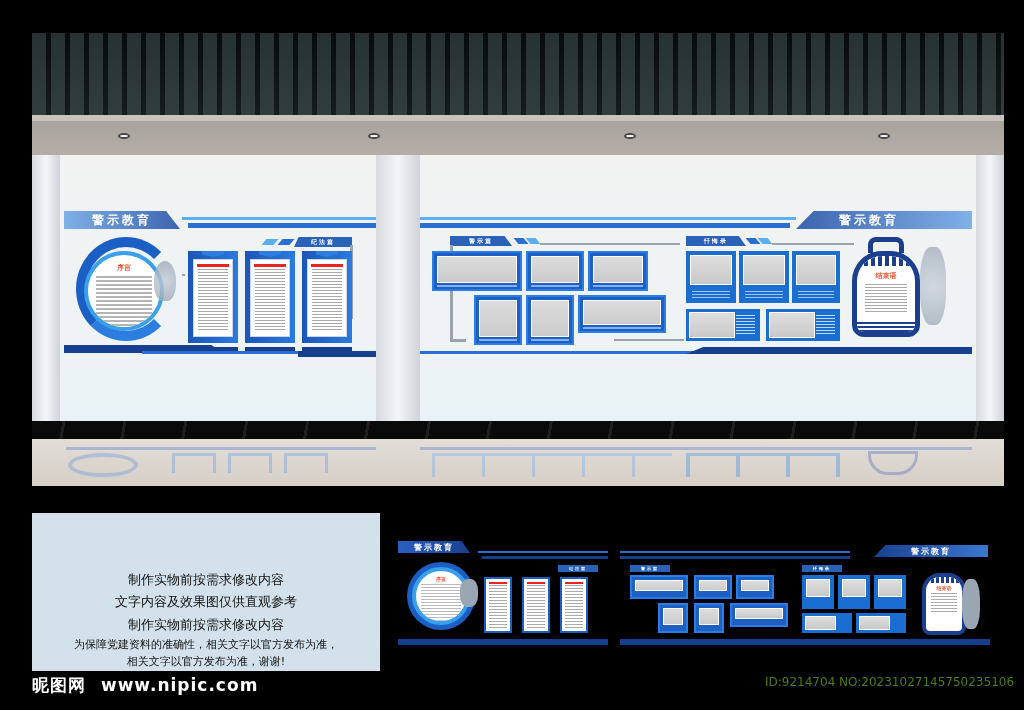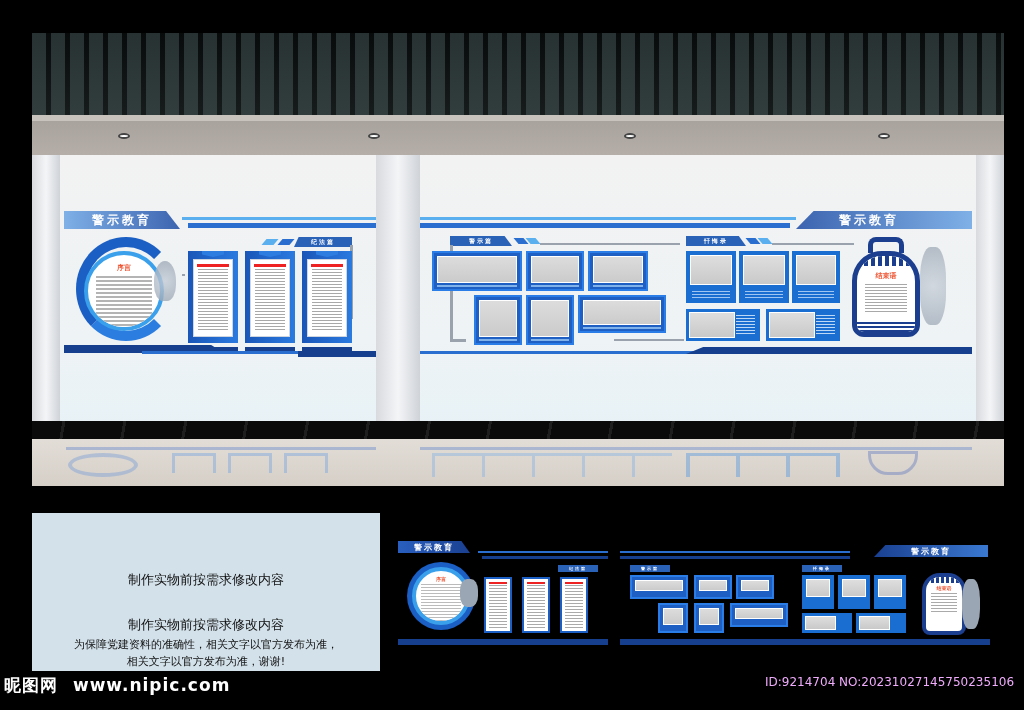--- a/index.html
+++ b/index.html
@@ -44,22 +44,22 @@
   .card-v .img { position: absolute; left: 4px; top: 4px; right: 4px; height: 30px; background: linear-gradient(180deg,#dedede,#c9c9c9); border: 1px solid #fff; }
   .card-v .txt { position: absolute; left: 6px; right: 6px; bottom: 4px; height: 8px; background: repeating-linear-gradient(180deg, #9fc6f2 0 1px, transparent 1px 3px); }
   .card-h { position: absolute; background: #1a6ed2; }
   .card-h .img { position: absolute; left: 3px; top: 3px; width: 62%; bottom: 3px; background: linear-gradient(180deg,#dedede,#c9c9c9); border: 1px solid #fff; }
   .card-h .txt { position: absolute; right: 5px; width: 26%; top: 6px; bottom: 6px; background: repeating-linear-gradient(180deg, #bcd8f6 0 1px, transparent 1px 3px); }
 
   
   #info-panel { position: absolute; left: 32px; top: 513px; width: 348px; height: 158px; background: #d3e1ea; }
   #info-title { position: absolute; left: 0; width: 348px; top: 20px; text-align: center; font-size: 25px; color: #111; letter-spacing: 1px; }
   .info-line { position: absolute; left: 0; width: 348px; text-align: center; color: #111; }
-  #watermark { position: absolute; left: 4px; top: 674px; color: #fff; font-weight: bold; font-size: 17px; letter-spacing: 1px; }
-  #image-id { position: absolute; left: 765px; top: 675px; color: #f0abfc; font-size: 12px; }
+  #watermark { position: absolute; left: 32px; top: 674px; color: #fff; font-weight: bold; font-size: 17px; letter-spacing: 1px; }
+  #image-id { position: absolute; left: 765px; top: 675px; color: #4d7c0f; font-size: 12px; }
 
   
   #preview { position: absolute; left: 392px; top: 535px; width: 610px; height: 118px; background: #000; }
 </style>
 </head>
 <body>
 
 <div id="scene">
   <div id="ceiling"></div>
   <div id="soffit">
@@ -221,20 +221,21 @@
     <div class="reflection" style="left:252px;top:14px;width:44px;height:20px;border:3px solid #7aa7e0;border-bottom:none;"></div>
     <div class="reflection" style="left:388px;top:8px;width:552px;height:3px;background:#6c8acc;"></div>
     <div class="reflection" style="left:400px;top:14px;width:240px;height:24px;background:repeating-linear-gradient(90deg,#8ab4e6 0 3px,transparent 3px 50px);border-top:3px solid #8ab4e6;"></div>
     <div class="reflection" style="left:654px;top:14px;width:154px;height:24px;background:repeating-linear-gradient(90deg,#5a9ae0 0 4px,transparent 4px 50px);border-top:3px solid #5a9ae0;"></div>
     <div class="reflection" style="left:836px;top:12px;width:50px;height:24px;border:3px solid #6a7fc0;border-radius:0 0 20px 20px;"></div>
   </div>
 </div>
 
 <div id="info-panel">
   <div class="info-line" style="top:58px;font-size:13px;">制作实物前按需求修改内容</div>
+  <div class="info-line" style="top:80px;font-size:13px;">文字内容及效果图仅供直观参考</div>
   <div class="info-line" style="top:124px;font-size:11px;">为保障党建资料的准确性，相关文字以官方发布为准，</div>
   <div class="info-line" style="top:103px;font-size:13px;">制作实物前按需求修改内容</div>
   <div class="info-line" style="top:141px;font-size:11px;">相关文字以官方发布为准，谢谢!</div>
 </div>
 
 <div id="watermark">
   <span>昵图网</span>
   <span style="margin-left:8px;">www.nipic.com</span>
 </div>
 

